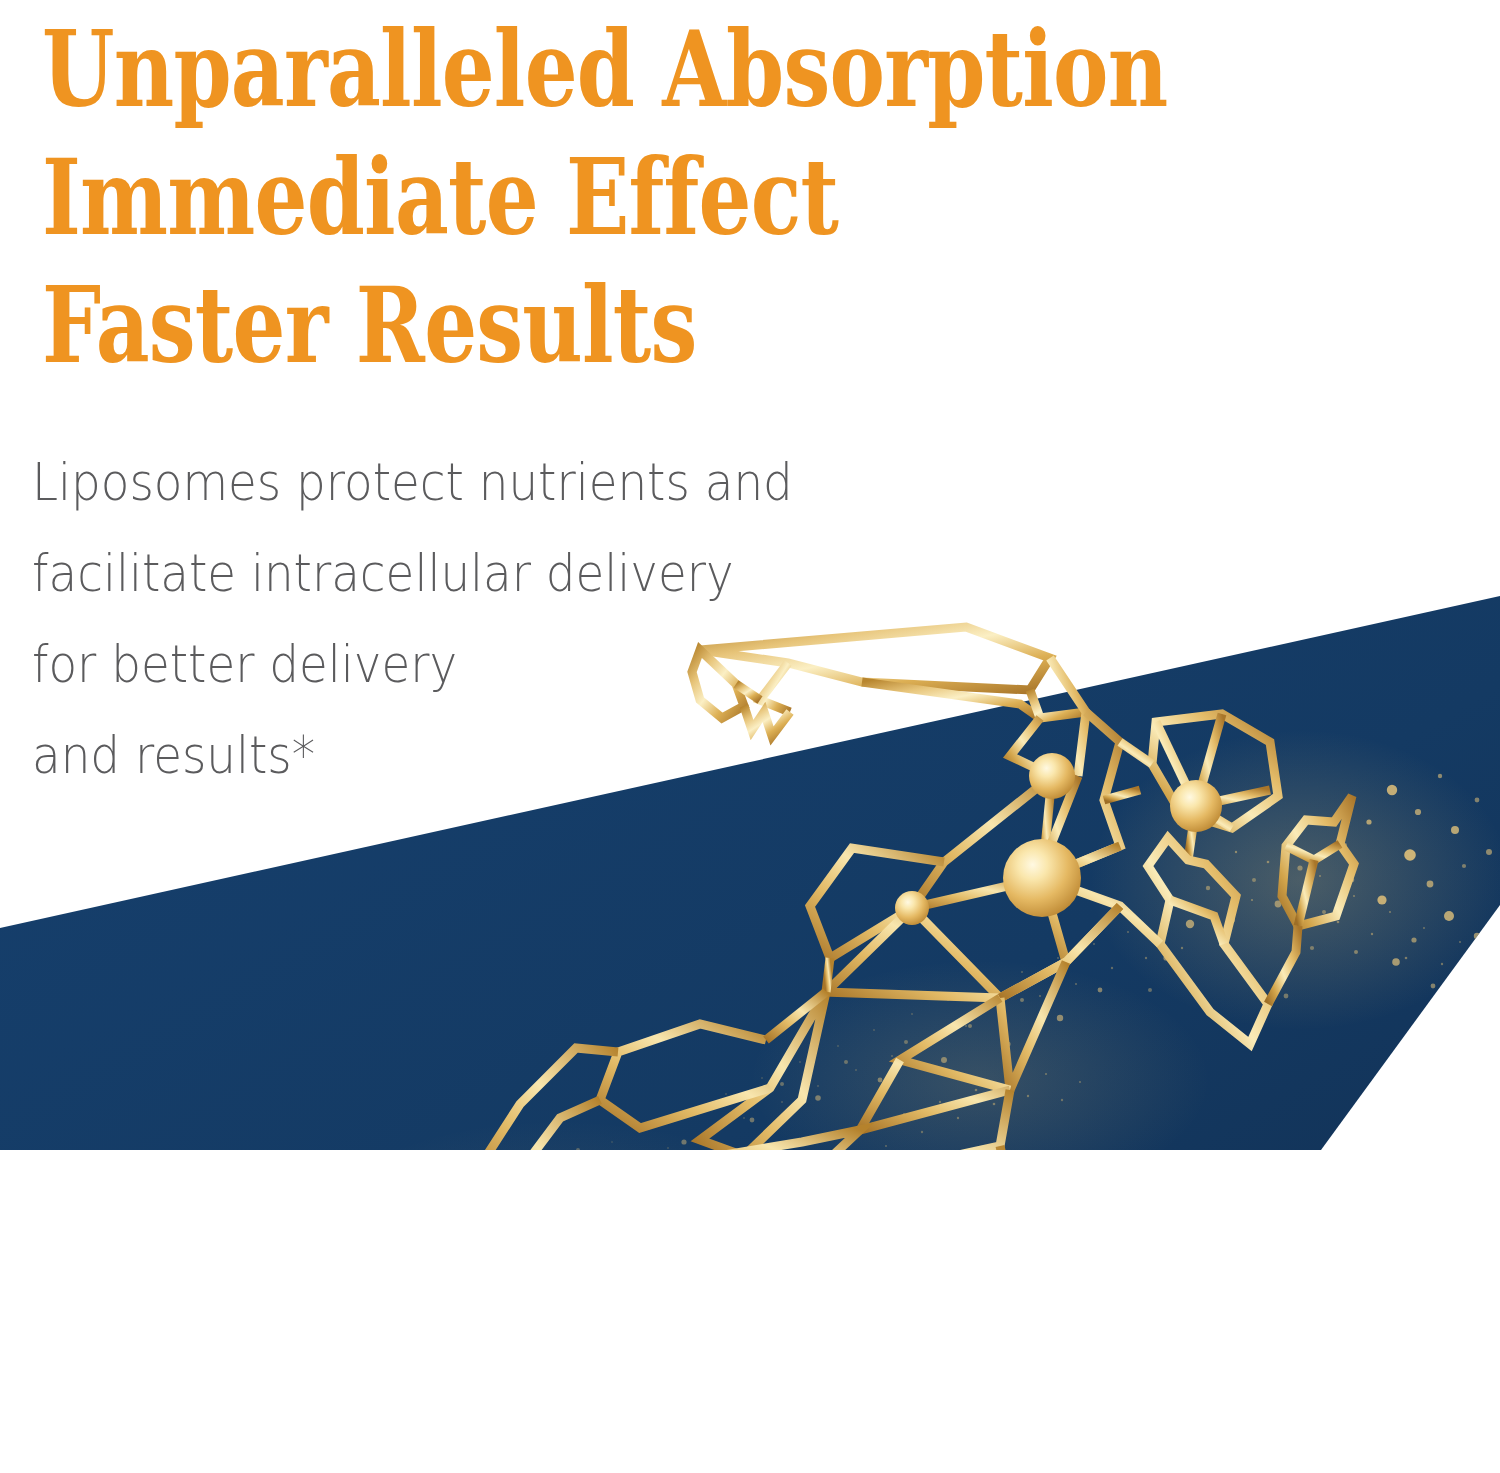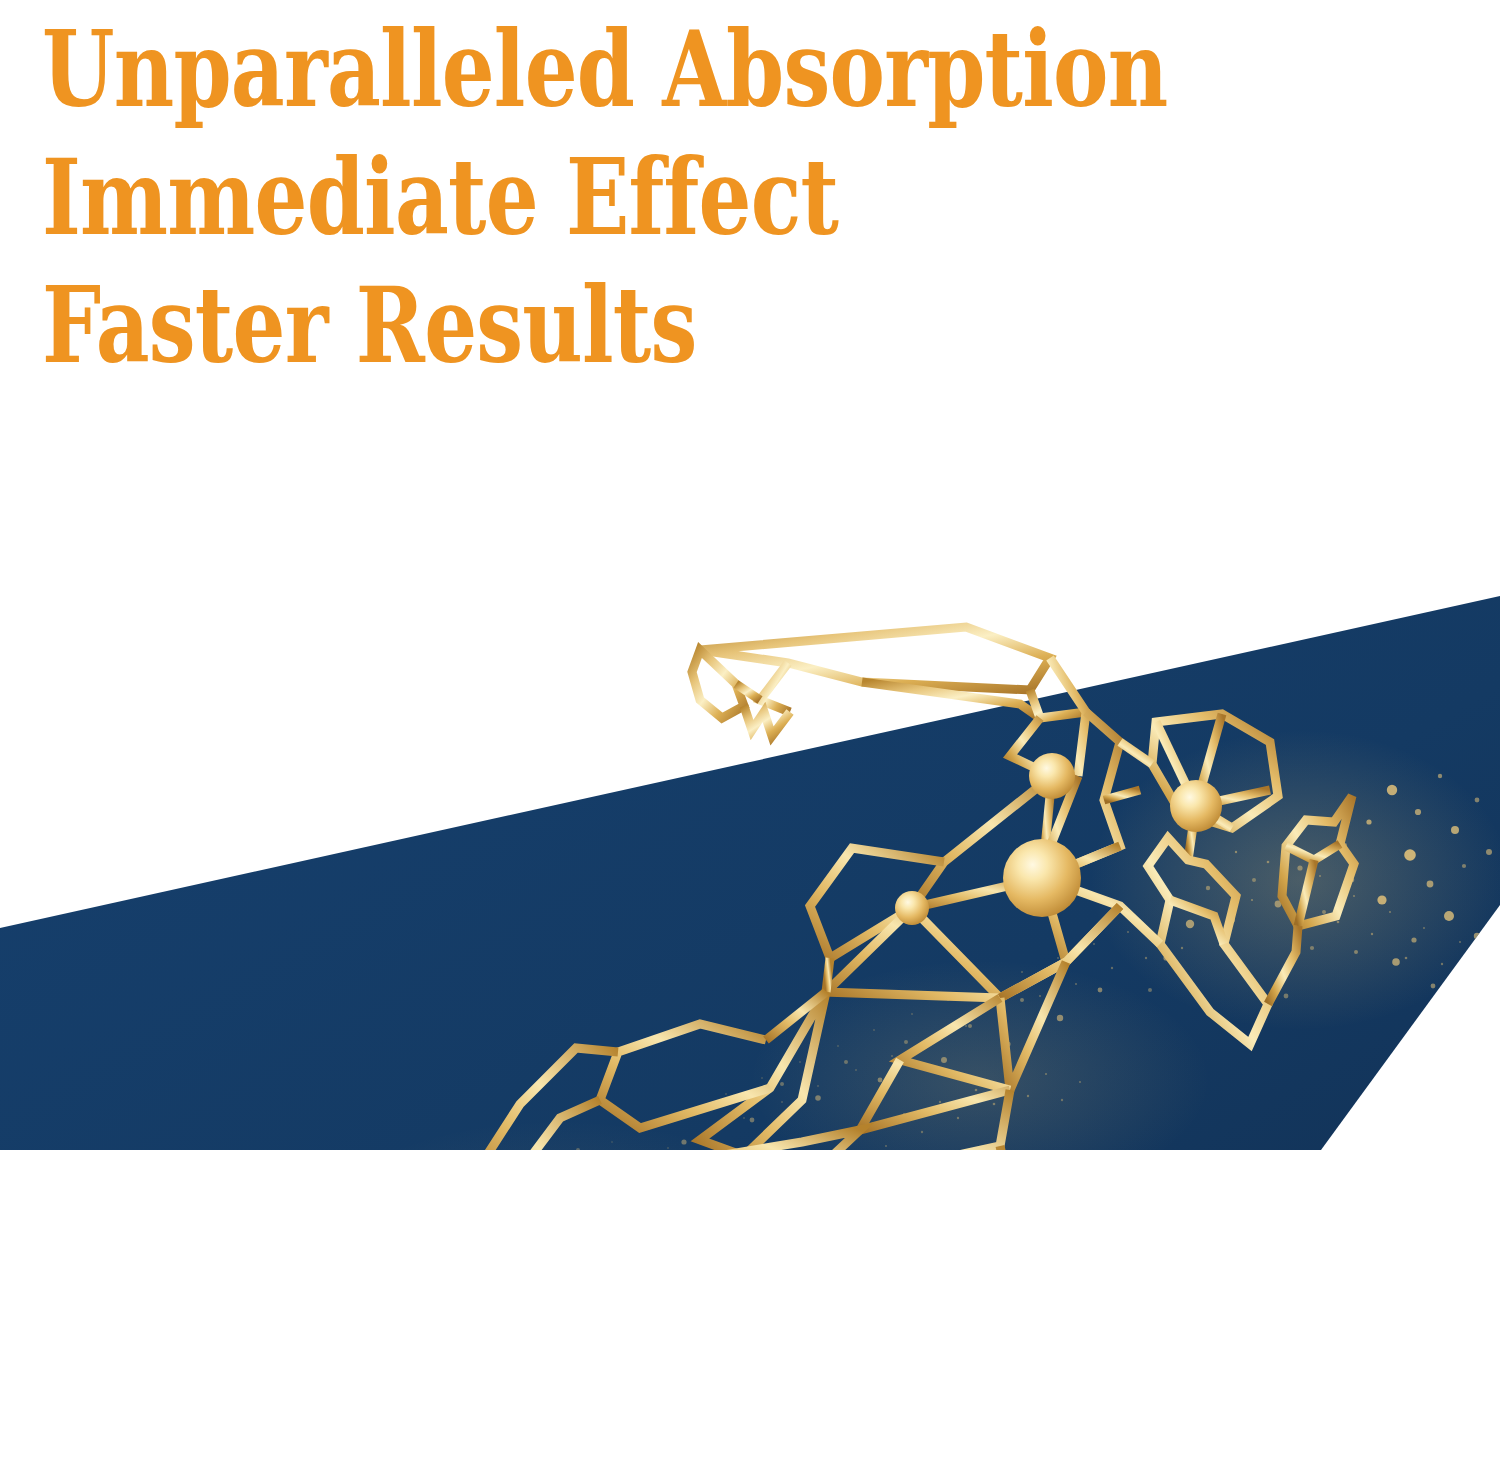--- a/index.html
+++ b/index.html
@@ -393,19 +393,25 @@
       </g>
     </svg>
   </div>
 
   <div id="headline">
     <div class="hl-line">Unparalleled Absorption</div>
     <div class="hl-line">Immediate Effect</div>
     <div class="hl-line">Faster Results</div>
   </div>
 
+  <div id="subcopy">
+    <div class="sub-line">Liposomes protect nutrients and</div>
+    <div class="sub-line">facilitate intracellular delivery</div>
+    <div class="sub-line">for better delivery</div>
+    <div class="sub-line">and results*</div>
+  </div>
 
   <div id="disclaimer-wrap">
     <div class="disc-text" id="disc-gray">*These statements have not been evaluated by the Food and Drug Administration. This product is not intended to diagnose, treat, cure, or prevent any disease.</div>
     <div class="disc-text" id="disc-white">*These statements have not been evaluated by the Food and Drug Administration. This product is not intended to diagnose, treat, cure, or prevent any disease.</div>
   </div>
 
 </div>
 
 </body></html>

